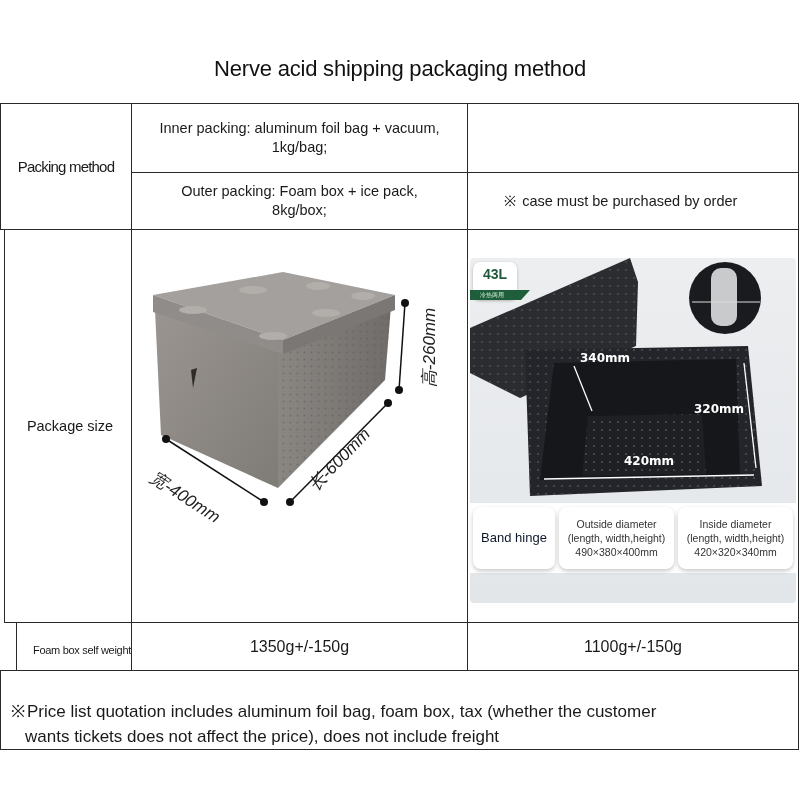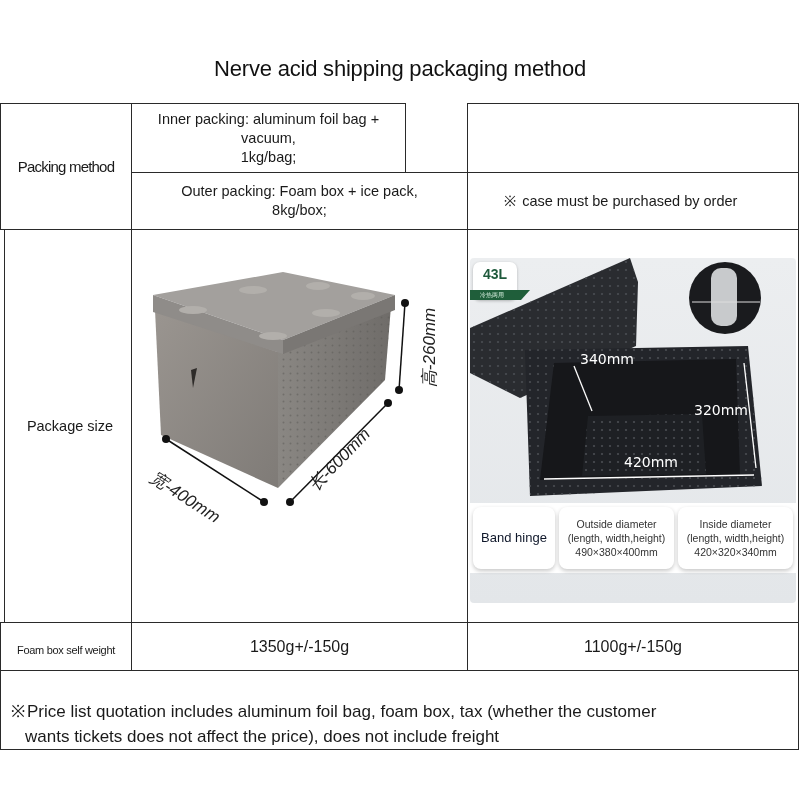--- a/index.html
+++ b/index.html
@@ -9,53 +9,53 @@
     .title {
       position: absolute; left: 0; top: 56px; width: 800px; text-align: center;
       font-size: 22px; color: #111; letter-spacing: -0.2px;
     }
 
     .tbl { position: absolute; left: 0; top: 103px; width: 799px; height: 647px; }
     .cell { position: absolute; border: 1.5px solid #2a2a2a; background: #fff; display: flex; align-items: center; justify-content: center; text-align: center; }
 
     
     .c-packlabel { left: 0; top: 0; width: 132px; height: 127px; font-size: 15px; letter-spacing: -0.8px; }
-    .c-inner { left: 131px; top: 0; width: 275px; height: 70px; font-size: 14.5px; line-height: 19px; }
+    .c-inner { left: 131px; top: 0; width: 337px; height: 70px; font-size: 14.5px; line-height: 19px; }
     .c-inner-r { left: 467px; top: 0; width: 332px; height: 70px; }
     .c-outer { left: 131px; top: 69px; width: 337px; height: 58px; font-size: 14.5px; line-height: 19px; }
     .c-outer-r { left: 467px; top: 69px; width: 332px; height: 58px; font-size: 14.5px; line-height: 19px; justify-content: flex-start; padding-left: 36px; text-align: left; }
     .note-lines { display: flex; }
     .note-mark { margin-right: 6px; }
 
     
     .c-sizelabel { left: 4px; top: 126px; width: 132px; height: 394px; font-size: 14.5px; }
     .c-img1 { left: 131px; top: 126px; width: 337px; height: 394px; }
     .c-img2 { left: 467px; top: 126px; width: 332px; height: 394px; }
 
     
-    .c-wlabel { left: 0; top: 519px; width: 132px; height: 55px; font-size: 11px; letter-spacing: -0.3px; }
+    .c-wlabel { left: 16px; top: 519px; width: 132px; height: 55px; font-size: 11px; letter-spacing: -0.3px; }
     .c-w1 { left: 131px; top: 519px; width: 337px; height: 49px; font-size: 16px; }
     .c-w2 { left: 467px; top: 519px; width: 332px; height: 49px; font-size: 16px; }
 
     
     .c-price { left: 0; top: 567px; width: 799px; height: 80px; justify-content: flex-start; align-items: flex-end; text-align: left; padding: 18px 0 0 10px; font-size: 17px; line-height: 25px; }
     .c-price .pm { display: inline-block; width: 16px; }
     .c-price .l2 { padding-left: 14px; display: block; }
 
     
     .img-area { position: relative; width: 100%; height: 100%; overflow: hidden; }
     .dim { position: absolute; color: #222; font-style: italic; font-size: 17px; white-space: nowrap; }
 
     
     .photo { position: absolute; left: 2px; top: 28px; width: 326px; height: 345px; background: linear-gradient(180deg,#eceef0,#e3e6e9); border-radius: 4px; overflow: hidden; }
     .badge { position: absolute; left: 3px; top: 4px; width: 44px; height: 38px; background: #fff; border-radius: 7px; box-shadow: 0 1px 3px rgba(0,0,0,0.25); }
     .badge-num { position: absolute; left: 0; top: 4px; width: 44px; text-align: center; font-weight: bold; font-size: 14px; color: #1f5a3c; }
     .badge-strip { position: absolute; left: -3px; top: 28px; width: 60px; height: 10px; background: #1f5e3a; clip-path: polygon(0 0, 100% 0, 85% 100%, 0 100%); }
     .badge-strip-txt { position: absolute; left: 10px; top: 0; font-size: 6px; color: #d8f0e0; line-height: 10px; }
-    .inner-dim { position: absolute; color: #fff; font-size: 14px; font-weight: normal; font-family: "DejaVu Sans", sans-serif; }
+    .inner-dim { position: absolute; color: #fff; font-size: 12px; font-weight: bold; font-family: "DejaVu Sans", sans-serif; }
 
     .spec-row { position: absolute; left: 2px; top: 273px; width: 326px; height: 70px; display: flex; gap: 4px; padding: 4px 3px; background: #fff; }
     .spec { background: #fff; border-radius: 8px; box-shadow: 0 2px 4px rgba(0,0,0,0.22); display: flex; flex-direction: column; justify-content: center; padding: 0 4px; font-size: 10.5px; line-height: 14px; color: #333; }
     .spec.band { width: 82px; align-items: center; font-size: 13px; color: #0f172a; }
     .spec.wide { flex: 1; }
   </style>
 </head>
 <body>
 
 <div class="title">Nerve acid shipping packaging method</div>

